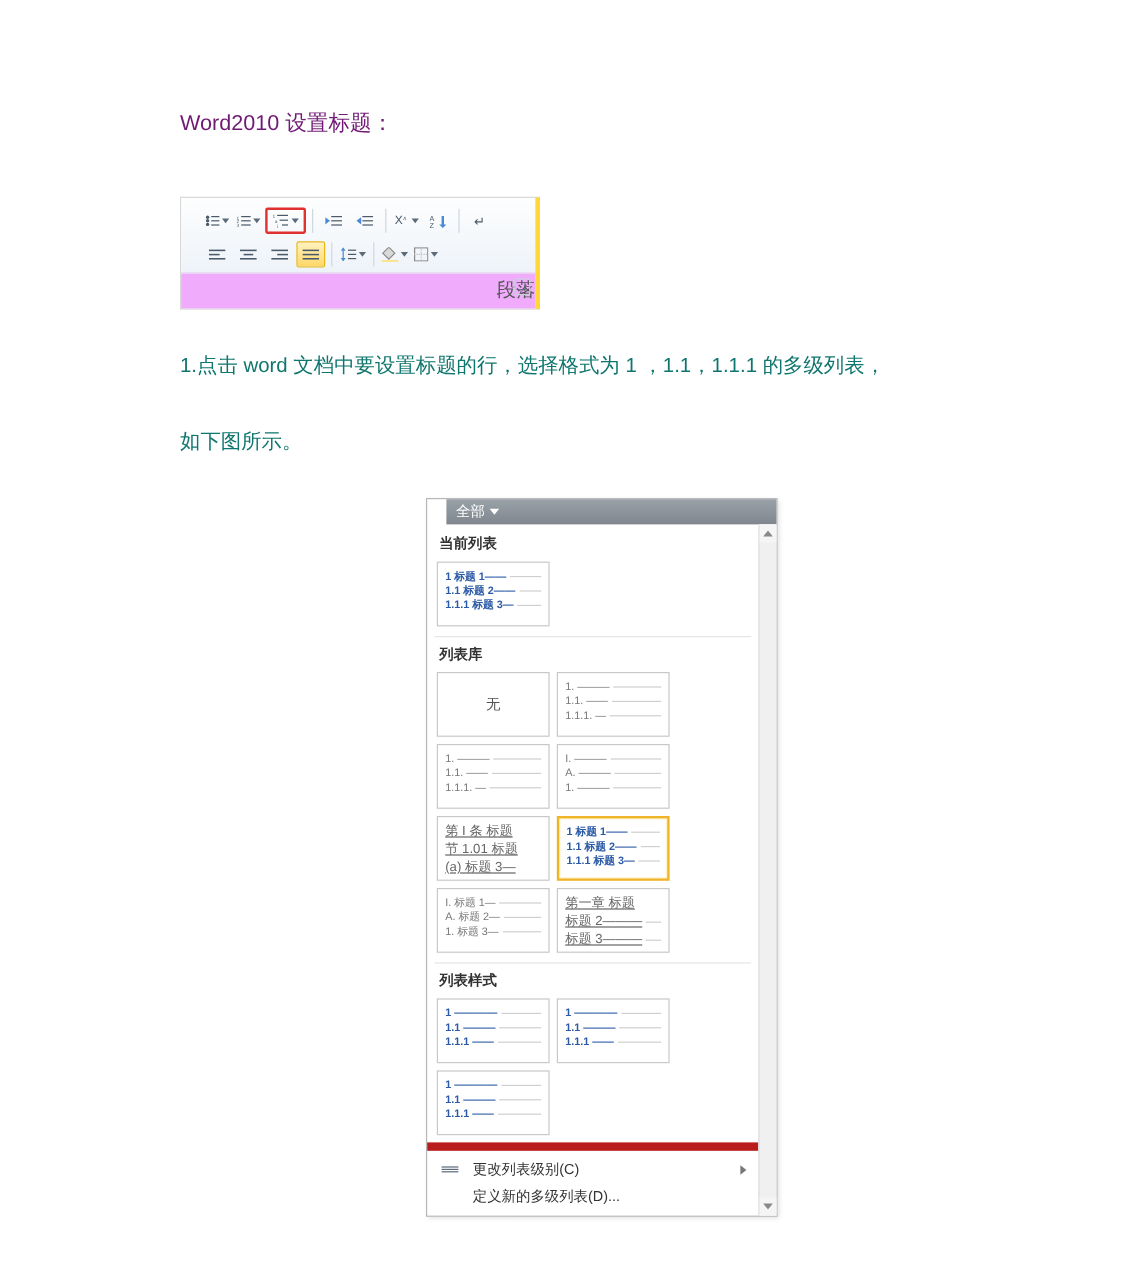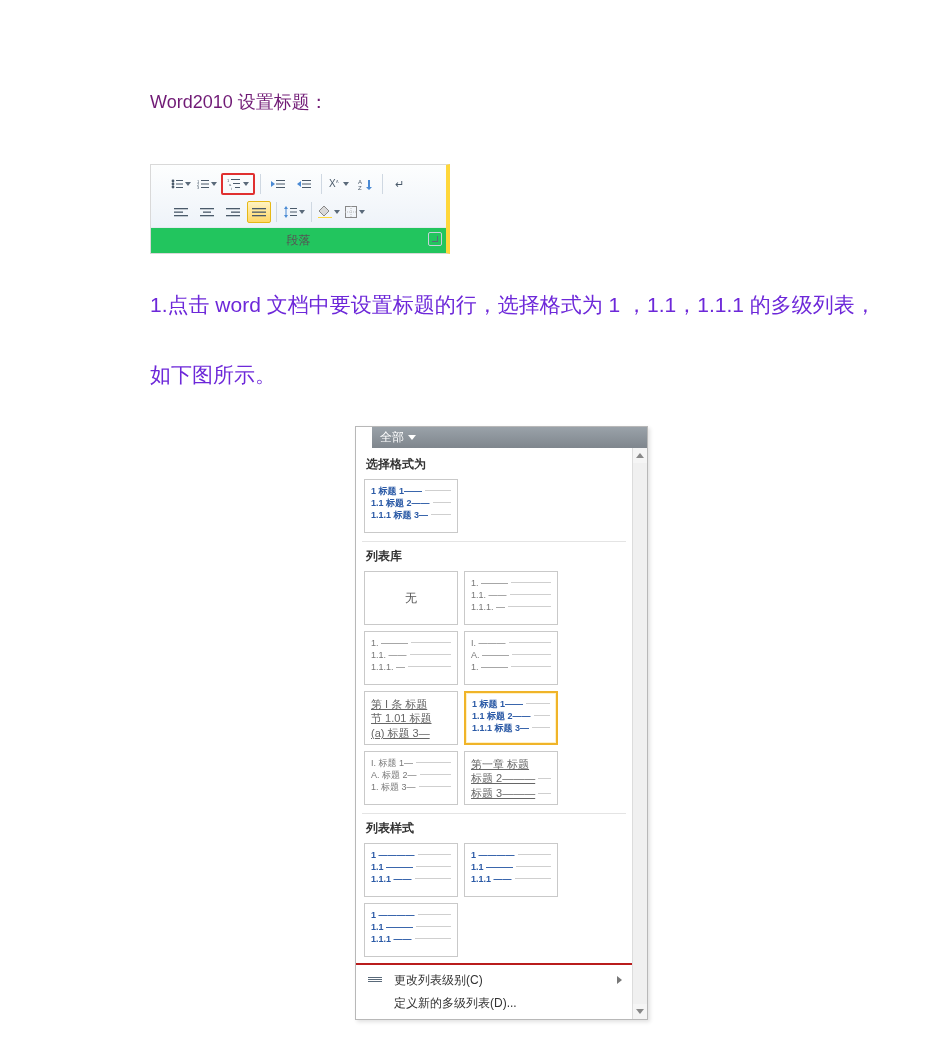--- a/index.html
+++ b/index.html
@@ -14,22 +14,22 @@
   }
   .page {
     padding: 90px 0 0 150px;
   }
   .doc-title {
     font-size: 18px;
     color: #701a75;
     margin-bottom: 50px;
   }
   .doc-text {
-    font-size: 21px;
-    color: #6d28d9;
+    font-size: 17px;
+    color: #0f766e;
     line-height: 1.8;
     margin: 32px 0;
   }
 
   
   .ribbon-wrap {
     width: 300px;
     border: 1px solid #d9d9d9;
     background: #f9fbfd;
     position: relative;
@@ -74,24 +74,24 @@
     background: linear-gradient(#fff3c2, #ffd766);
     border: 1px solid #e6b817;
   }
   .vsep {
     width: 1px;
     height: 20px;
     background: #cfd8e2;
     margin: 0 3px;
   }
   .ribbon-label {
-    text-align: center;
-    font-size: 12px;
+    text-align: right;
+    font-size: 16px;
     color: #555;
-    background: #22c55e;
+    background: #f0abfc;
     border-top: 1px solid #e6eaef;
     padding: 4px 0;
     position: relative;
   }
   .ribbon-launcher {
     position: absolute;
     right: 4px;
     top: 4px;
     width: 14px;
     height: 14px;
@@ -208,21 +208,21 @@
     font-size:12px;
     color:#555;
   }
   .thumb.selected {
     border: 2px solid #f0b429;
     box-shadow: 0 0 0 1px #fff1c7 inset;
   }
   .num-blue { color:#2b5aa6; font-weight:bold; font-size:9px; }
   .cjk { font-size:11px; color:#666;text-decoration:underline; }
   .dd-footer {
-    border-top: 2px solid #b91c1c;
+    border-top: 7px solid #b91c1c;
     padding: 4px 0;
   }
   .dd-menuitem {
     display:flex;
     align-items:center;
     gap:10px;
     font-size:12px;
     color:#333;
     padding:3px 10px;
   }
@@ -395,21 +395,21 @@
   <div class="doc-text">1.点击 word 文档中要设置标题的行，选择格式为 1 ，1.1，1.1.1 的多级列表，</div>
   <div class="doc-text">如下图所示。</div>
 
   <div class="dropdown-wrap">
     <div class="dd-header">
       <span>全部</span>
     </div>
     <div class="dd-body">
       <div class="dd-scrollarea">
 
-        <div class="dd-section-title">选择格式为</div>
+        <div class="dd-section-title">当前列表</div>
         <div class="thumb-row">
           <div class="thumb">
             <div class="line">
                 <span class="num-blue">1 标题 1——</span>
                 <span class="rule"></span>
               </div>
             <div class="line">
                 <span class="num-blue">1.1 标题 2——</span>
                 <span class="rule"></span>
               </div>

